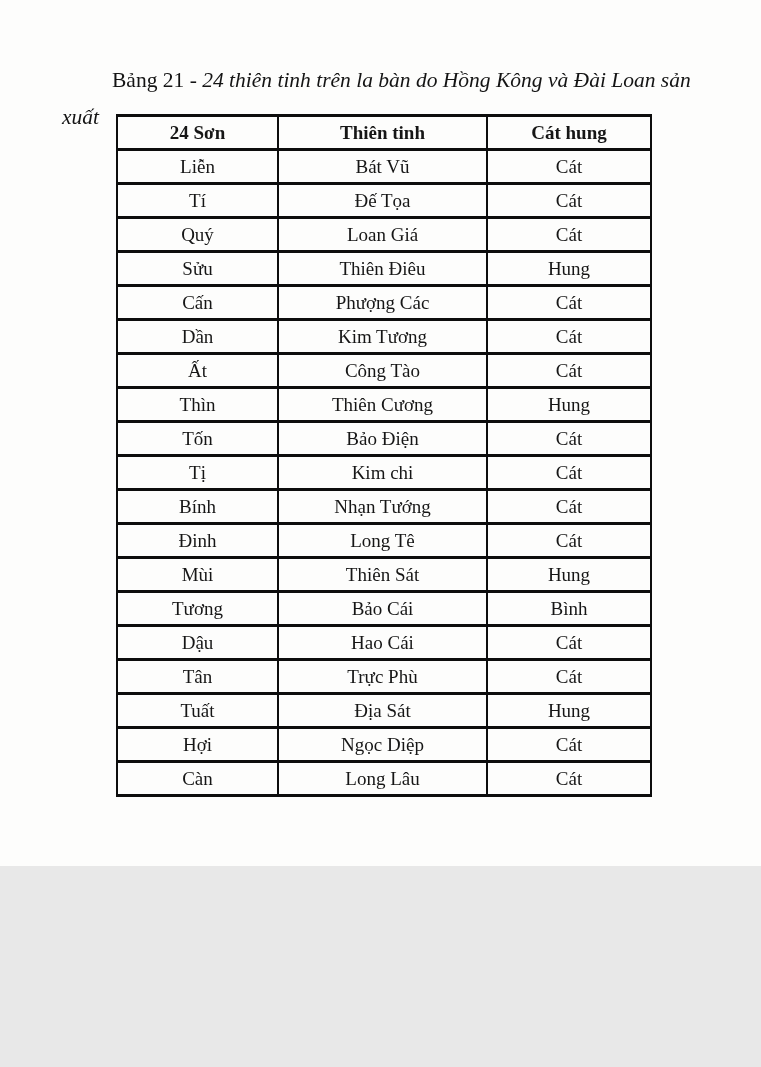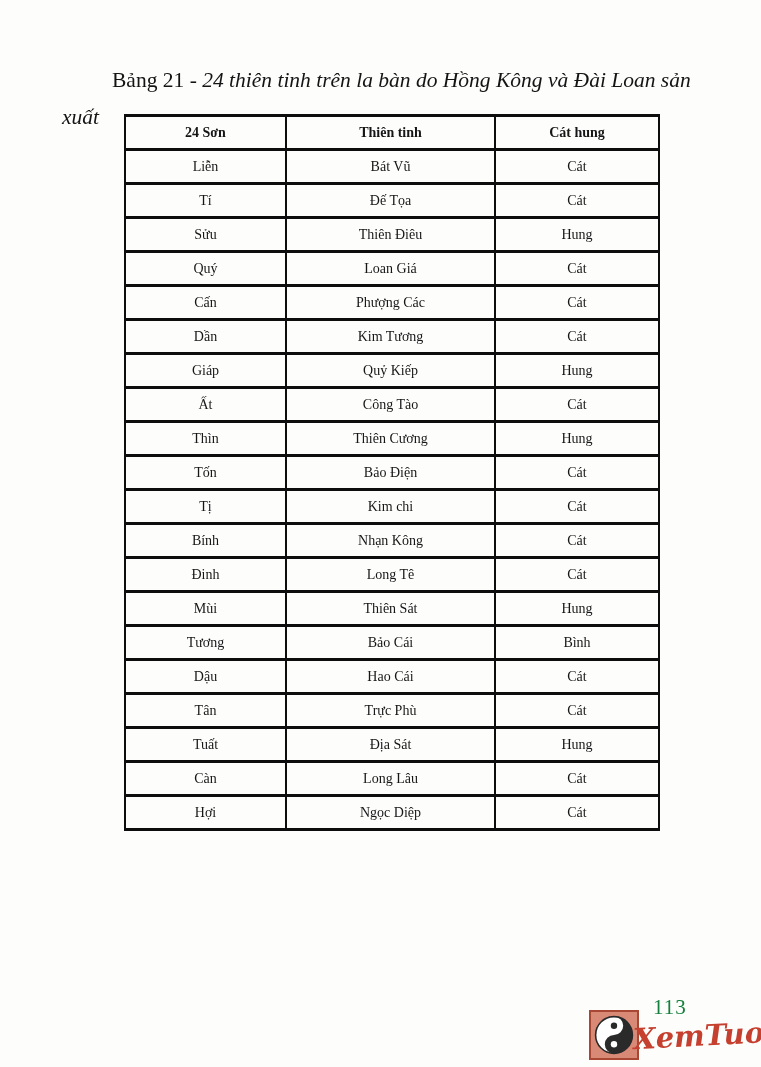--- a/index.html
+++ b/index.html
@@ -1,18 +1,18 @@
 <!DOCTYPE html>
 <html><head>
 <meta charset="utf-8">
 <style>
   html,body{margin:0;padding:0;background:#e8e8e8;}
   .page{
     position:relative;
-    width:761px;height:1067px;
+    width:761px;height:866px;
     background:#fdfdfc;
     overflow:hidden;
     font-family:"Liberation Serif","DejaVu Serif",serif;
     color:#161616;
   }
   
   .title{
     position:absolute;
     left:62px;top:40px;
     width:648px;
@@ -23,22 +23,21 @@
   }
   .title .prefix{font-style:normal;}
   .title .body{font-style:italic;}
   
   .startable{
     position:absolute;
     left:116px;top:114px;
     border-collapse:collapse;
     table-layout:fixed;
     width:534px;
-    font-size:14px;
-    margin-left:8px;
+    font-size:19px;
   }
   .startable th,.startable td{
     border-left:2px solid #0d0d0d;
     border-right:2px solid #0d0d0d;
     border-top:3px solid #0d0d0d;
     border-bottom:3px solid #0d0d0d;
     height:31px;
     text-align:center;
     vertical-align:middle;
     padding:0 4px;
@@ -108,45 +107,40 @@
           <td>Liễn</td>
           <td>Bát Vũ</td>
           <td>Cát</td>
         </tr>
         <tr>
           <td>Tí</td>
           <td>Đế Tọa</td>
           <td>Cát</td>
         </tr>
         <tr>
+          <td>Quý</td>
+          <td>Loan Giá</td>
+          <td>Cát</td>
+        </tr>
+        <tr>
           <td>Sửu</td>
           <td>Thiên Điêu</td>
           <td>Hung</td>
         </tr>
         <tr>
-          <td>Quý</td>
-          <td>Loan Giá</td>
-          <td>Cát</td>
-        </tr>
-        <tr>
           <td>Cấn</td>
           <td>Phượng Các</td>
           <td>Cát</td>
         </tr>
         <tr>
           <td>Dần</td>
           <td>Kim Tương</td>
           <td>Cát</td>
         </tr>
         <tr>
-          <td>Giáp</td>
-          <td>Quỷ Kiếp</td>
-          <td>Hung</td>
-        </tr>
-        <tr>
           <td>Ất</td>
           <td>Công Tào</td>
           <td>Cát</td>
         </tr>
         <tr>
           <td>Thìn</td>
           <td>Thiên Cương</td>
           <td>Hung</td>
         </tr>
         <tr>
@@ -154,21 +148,21 @@
           <td>Bảo Điện</td>
           <td>Cát</td>
         </tr>
         <tr>
           <td>Tị</td>
           <td>Kim chi</td>
           <td>Cát</td>
         </tr>
         <tr>
           <td>Bính</td>
-          <td>Nhạn Kông</td>
+          <td>Nhạn Tướng</td>
           <td>Cát</td>
         </tr>
         <tr>
           <td>Đinh</td>
           <td>Long Tê</td>
           <td>Cát</td>
         </tr>
         <tr>
           <td>Mùi</td>
           <td>Thiên Sát</td>
@@ -188,27 +182,27 @@
           <td>Tân</td>
           <td>Trực Phù</td>
           <td>Cát</td>
         </tr>
         <tr>
           <td>Tuất</td>
           <td>Địa Sát</td>
           <td>Hung</td>
         </tr>
         <tr>
+          <td>Hợi</td>
+          <td>Ngọc Diệp</td>
+          <td>Cát</td>
+        </tr>
+        <tr>
           <td>Càn</td>
           <td>Long Lâu</td>
-          <td>Cát</td>
-        </tr>
-        <tr>
-          <td>Hợi</td>
-          <td>Ngọc Diệp</td>
           <td>Cát</td>
         </tr>
       </tbody>
   </table>
 
   <div class="page-number">113</div>
 
   <div class="watermark">
     <div class="wm-icon">
       <svg viewBox="0 0 100 100" aria-hidden="true">

